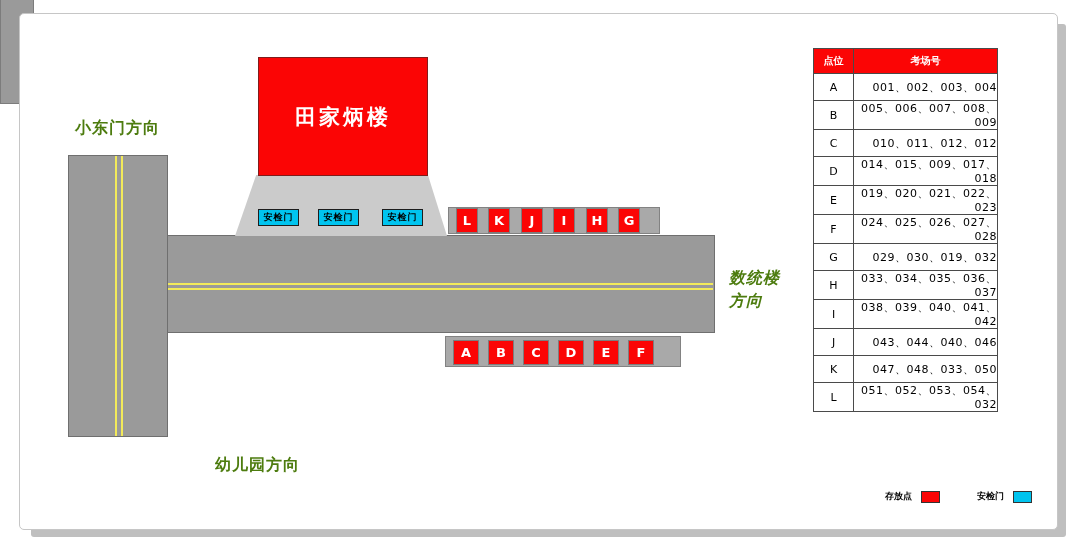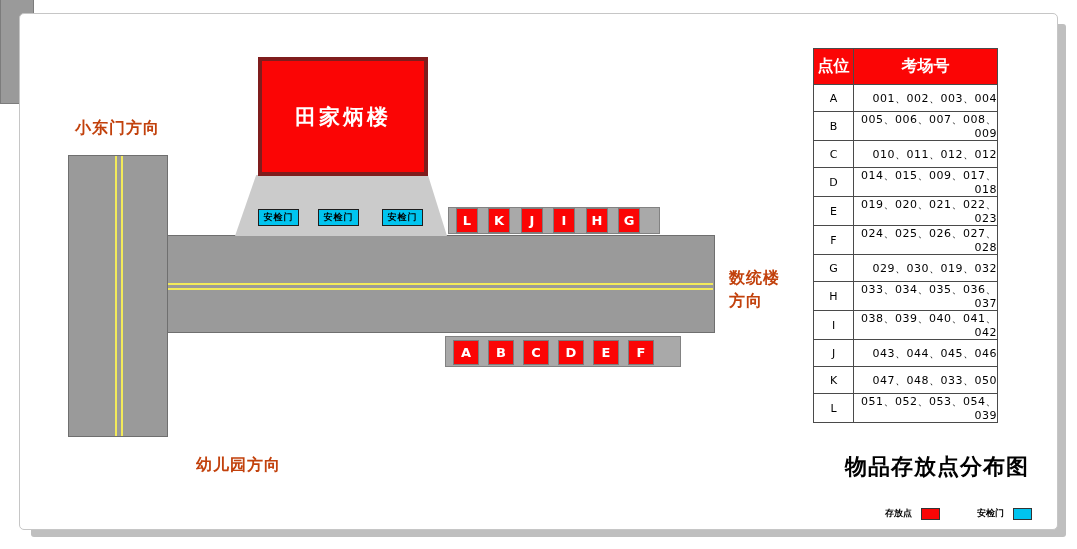--- a/index.html
+++ b/index.html
@@ -19,56 +19,56 @@
   .stub-road { left:233px; top:333px; width:34px; height:104px; border-top:none; background:#9a9a9a; border:1px solid #7c7c7c; border-top:0; }
   .v-lane { position:absolute; left:115px; top:156px; width:8px; height:280px;
             border-left:2px solid #f3ea5a; border-right:2px solid #f3ea5a; }
   .h-lane { position:absolute; left:168px; top:283px; width:545px; height:7px;
             border-top:2px solid #f3ea5a; border-bottom:2px solid #f3ea5a; }
 
   
   .plaza { position:absolute; left:235px; top:175px; width:212px; height:61px;
            background:#cbcbcb; clip-path:polygon(10% 0, 91% 0, 100% 100%, 0 100%); }
   .building { position:absolute; left:258px; top:57px; width:170px; height:119px;
-              background:#fb0505; border:4px solid #7f1d1d; display:flex; align-items:center;
+              background:#fb0505; border:1px solid #7f1d1d; display:flex; align-items:center;
               justify-content:center; color:#fff; font-size:21px; font-weight:bold; letter-spacing:3px; }
 
   
   .gate { position:absolute; top:209px; width:41px; height:17px; background:#00c4ef;
           border:1px solid #1d1d1d; color:#000; font-size:9px; font-weight:bold;
           display:flex; align-items:center; justify-content:center; letter-spacing:1px; }
 
   
   .strip { position:absolute; background:#a9a9a9; border:1px solid #828282; }
   .strip-top    { left:448px; top:207px; width:212px; height:27px; }
   .strip-bottom { left:445px; top:336px; width:236px; height:31px; }
   .pt { position:absolute; background:#fb0505; border:1px solid #7d7d7d; color:#fff;
         font-weight:bold; display:flex; align-items:center; justify-content:center; }
   .pt-top    { top:208px; width:22px; height:25px; font-size:13px; }
   .pt-bottom { top:340px; width:26px; height:25px; font-size:13px; }
 
   
-  .dir { position:absolute; color:#c2410c; font-weight:bold; font-size:16px; letter-spacing:1px; }
-  .dir-east { line-height:23px; }
+  .dir { position:absolute; color:#4d7c0f; font-weight:bold; font-size:16px; letter-spacing:1px; }
+  .dir-east { line-height:23px;font-style:italic; }
 
   
   .exam-table { position:absolute; left:813px; top:48px; width:185px;
                 border-collapse:collapse; table-layout:fixed; }
-  .exam-table th { background:#fb0505; color:#fff; font-size:16px; font-weight:bold;
-                   height:36px; border:1px solid #4a4a4a; text-align:center; }
+  .exam-table th { background:#fb0505; color:#fff; font-size:10px; font-weight:bold;
+                   height:25px; border:1px solid #4a4a4a; text-align:center; }
   .exam-table td { font-size:11px; color:#000; height:27px; border:1px solid #4a4a4a;
                    background:#fff; }
   .exam-table .col-point { width:40px; }
   .exam-table td.point-cell { text-align:center; }
   .exam-table td.rooms-cell { text-align:right; padding-left:3px; letter-spacing:0.5px; }
 
   
   .map-title { position:absolute; left:845px; top:452px; font-size:22px; font-weight:bold;
                color:#000; letter-spacing:1px; }
-  .legend { position:absolute; left:885px; top:490px; display:flex; align-items:center; gap:9px;margin-top:17px; }
+  .legend { position:absolute; left:885px; top:490px; display:flex; align-items:center; gap:9px; }
   .legend-label { font-size:9px; font-weight:bold; color:#000; }
   .swatch { width:19px; height:12px; border:1px solid #333; }
   .swatch-storage { background:#fb0505; margin-right:28px; }
   .swatch-gate { background:#00c4ef; }
 </style>
 </head>
 <body>
 
 <div class="canvas">
   <div class="panel"></div>
@@ -98,21 +98,21 @@
 
   <div class="strip strip-bottom"></div>
   <div class="pt pt-bottom" style="left:453px;">A</div>
   <div class="pt pt-bottom" style="left:488px;">B</div>
   <div class="pt pt-bottom" style="left:523px;">C</div>
   <div class="pt pt-bottom" style="left:558px;">D</div>
   <div class="pt pt-bottom" style="left:593px;">E</div>
   <div class="pt pt-bottom" style="left:628px;">F</div>
 
   <div class="dir" style="left:75px; top:118px;">小东门方向</div>
-  <div class="dir" style="left:196px; top:455px;">幼儿园方向</div>
+  <div class="dir" style="left:215px; top:455px;">幼儿园方向</div>
   <div class="dir dir-east" style="left:729px; top:266px;">
     <div>数统楼</div>
     <div>方向</div>
   </div>
 
   <table class="exam-table">
     <thead>
       <tr>
         <th class="col-point">点位</th>
         <th>考场号</th>
@@ -150,33 +150,32 @@
       <tr>
           <td class="point-cell">H</td>
           <td class="rooms-cell">033、034、035、036、037</td>
         </tr>
       <tr>
           <td class="point-cell">I</td>
           <td class="rooms-cell">038、039、040、041、042</td>
         </tr>
       <tr>
           <td class="point-cell">J</td>
-          <td class="rooms-cell">043、044、045、046</td>
+          <td class="rooms-cell">043、044、040、046</td>
         </tr>
       <tr>
           <td class="point-cell">K</td>
           <td class="rooms-cell">047、048、033、050</td>
         </tr>
       <tr>
           <td class="point-cell">L</td>
-          <td class="rooms-cell">051、052、053、054、039</td>
+          <td class="rooms-cell">051、052、053、054、032</td>
         </tr>
     </tbody>
   </table>
 
-  <div class="map-title">物品存放点分布图</div>
   <div class="legend">
     <span class="legend-label">存放点</span>
     <span class="swatch swatch-storage"></span>
     <span class="legend-label">安检门</span>
     <span class="swatch swatch-gate"></span>
   </div>
 </div>
 
 </body></html>

